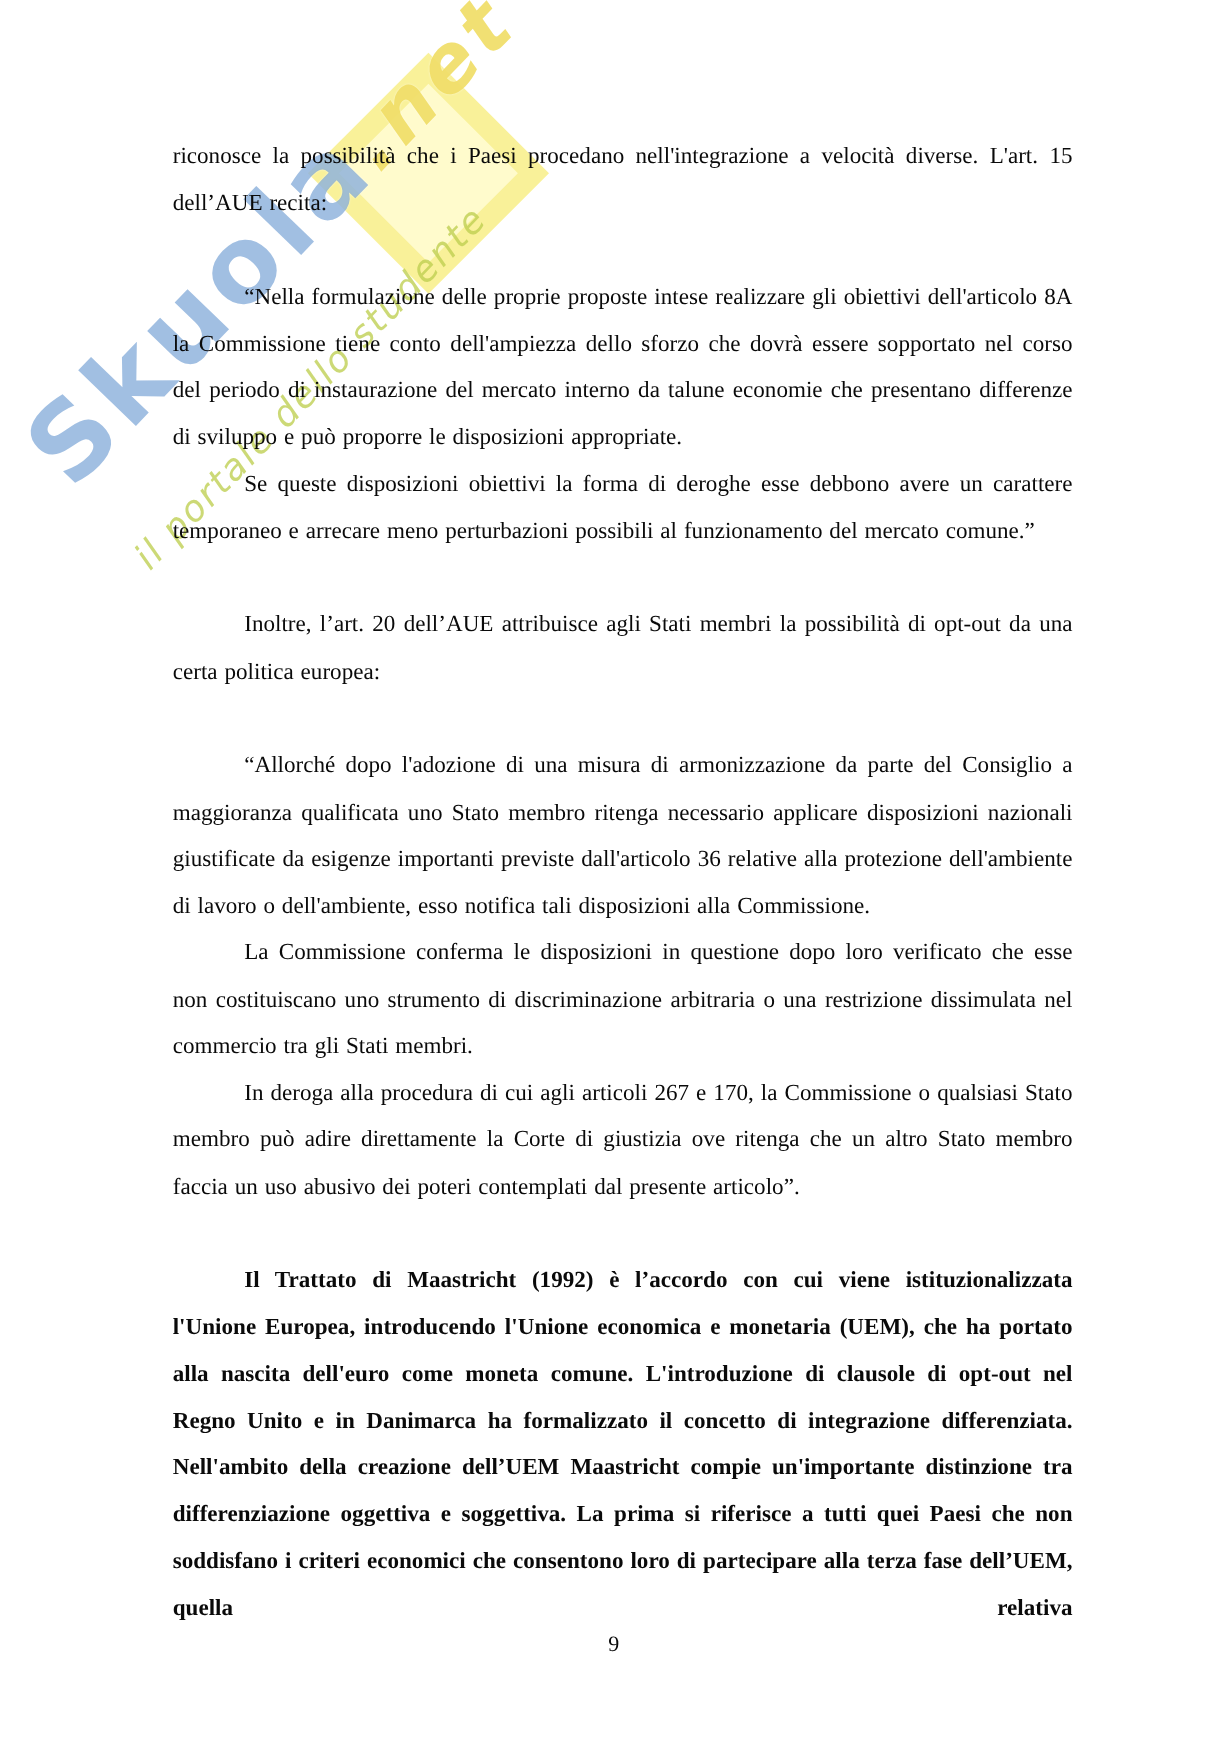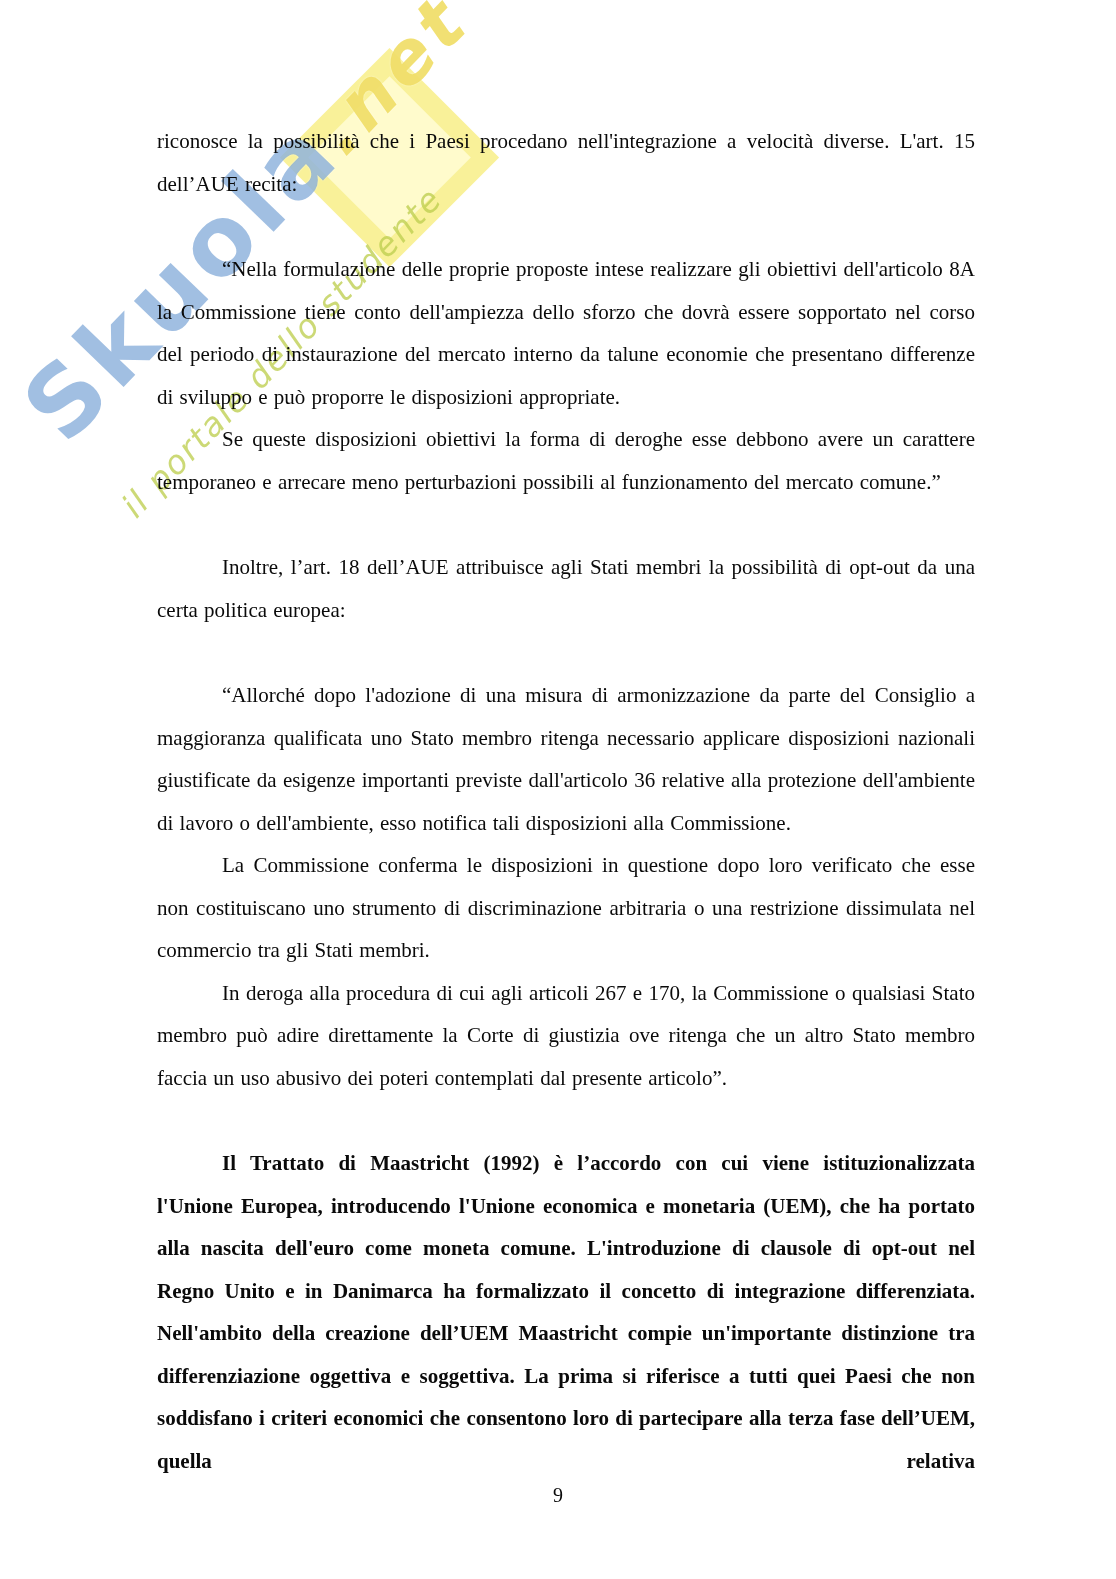--- a/index.html
+++ b/index.html
@@ -114,21 +114,21 @@
     <div class="wm-diamond"></div>
     <div class="wm-diamond-glow"></div>
     <div class="wm-brand"><span>Skuola</span><span class="wm-net">.net</span></div>
     <div class="wm-tagline">il portale dello studente</div>
   </div>
 
   <div class="content">
     <p class="para">riconosce la possibilità che i Paesi procedano nell'integrazione a velocità diverse. L'art. 15 dell’AUE recita:</p>
     <p class="para indent gap">“Nella formulazione delle proprie proposte intese realizzare gli obiettivi dell'articolo 8A la Commissione tiene conto dell'ampiezza dello sforzo che dovrà essere sopportato nel corso del periodo di instaurazione del mercato interno da talune economie che presentano differenze di sviluppo e può proporre le disposizioni appropriate.</p>
     <p class="para indent">Se queste disposizioni obiettivi la forma di deroghe esse debbono avere un carattere temporaneo e  arrecare meno perturbazioni possibili al funzionamento del mercato comune.”</p>
-    <p class="para indent gap">Inoltre, l’art. 18 dell’AUE attribuisce agli Stati membri la possibilità di opt-out da una certa politica europea:</p>
+    <p class="para indent gap">Inoltre, l’art. 20 dell’AUE attribuisce agli Stati membri la possibilità di opt-out da una certa politica europea:</p>
     <p class="para indent gap">“Allorché dopo l'adozione di una misura di armonizzazione da parte del Consiglio a maggioranza  qualificata uno Stato membro ritenga necessario applicare disposizioni nazionali giustificate da  esigenze importanti previste dall'articolo 36 relative alla protezione dell'ambiente di lavoro o  dell'ambiente, esso notifica tali disposizioni alla Commissione.</p>
     <p class="para indent">La Commissione conferma le disposizioni in questione dopo loro verificato che esse non costituiscano uno strumento di discriminazione arbitraria o una restrizione dissimulata nel commercio tra gli Stati  membri.</p>
     <p class="para indent">In deroga alla procedura di cui agli articoli 267 e 170, la Commissione o qualsiasi Stato membro può  adire direttamente la Corte di giustizia ove ritenga che un altro Stato membro faccia un uso abusivo  dei poteri contemplati dal presente articolo”.</p>
     <p class="para indent gap flow">Il Trattato di Maastricht (1992) è l’accordo con cui viene istituzionalizzata l'Unione Europea, introducendo l'Unione economica e monetaria (UEM), che ha portato alla nascita dell'euro come moneta comune. L'introduzione di clausole di opt-out nel Regno Unito e in Danimarca ha formalizzato il concetto di integrazione differenziata. Nell'ambito della creazione dell’UEM Maastricht compie un'importante distinzione tra differenziazione oggettiva e soggettiva. La prima si riferisce a tutti quei Paesi che non soddisfano i criteri economici che consentono loro di partecipare alla terza fase dell’UEM, quella relativa</p>
   </div>
 
   <div class="page-number">9</div>
 
 </div>
 

